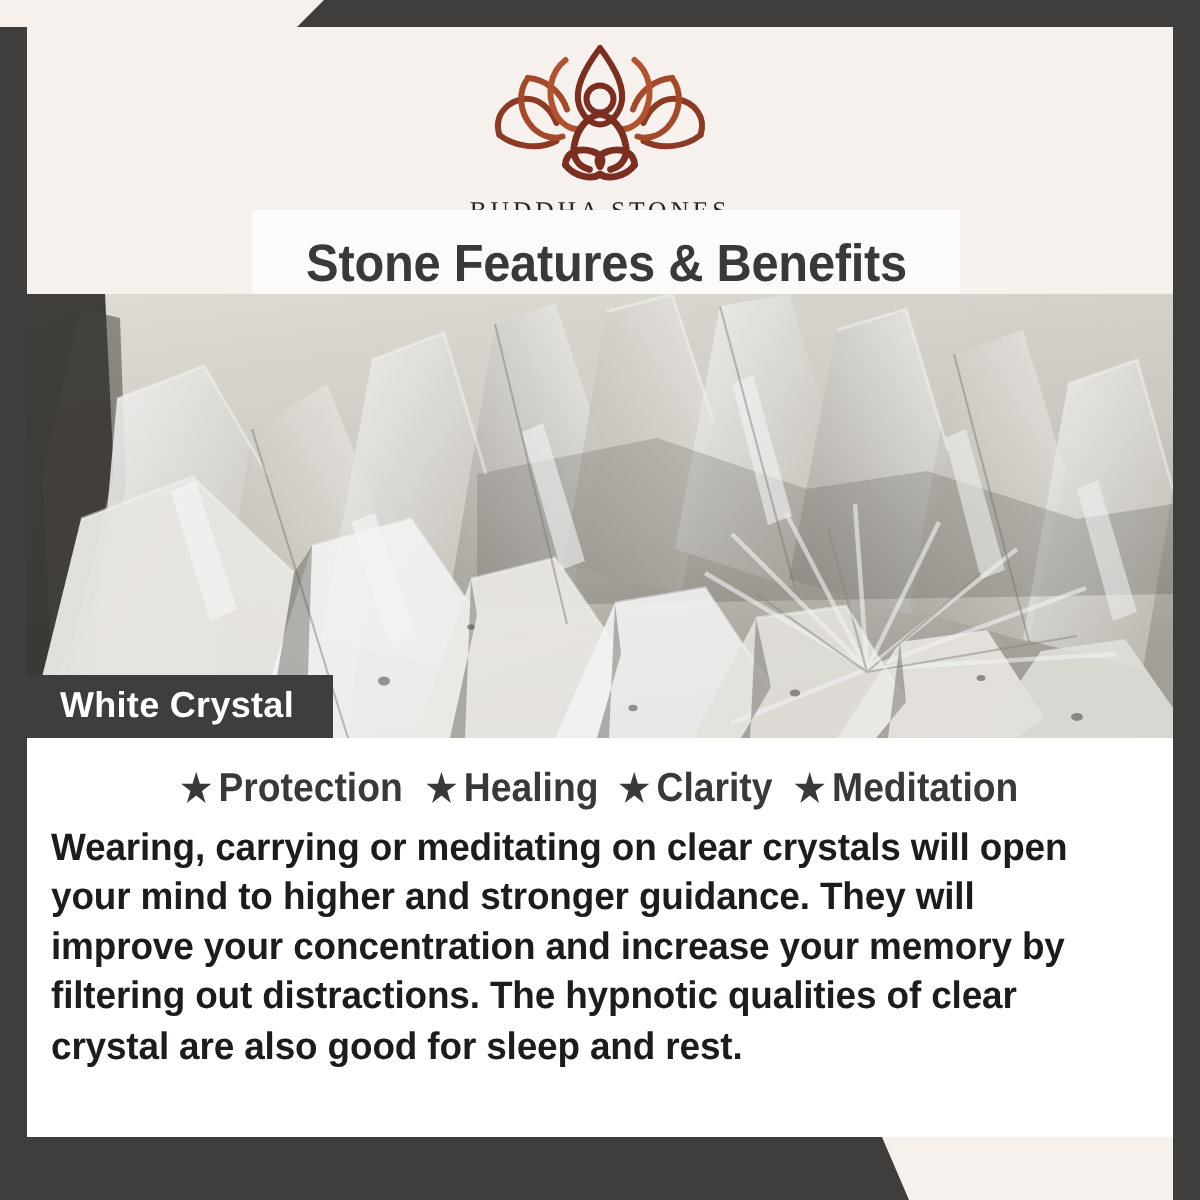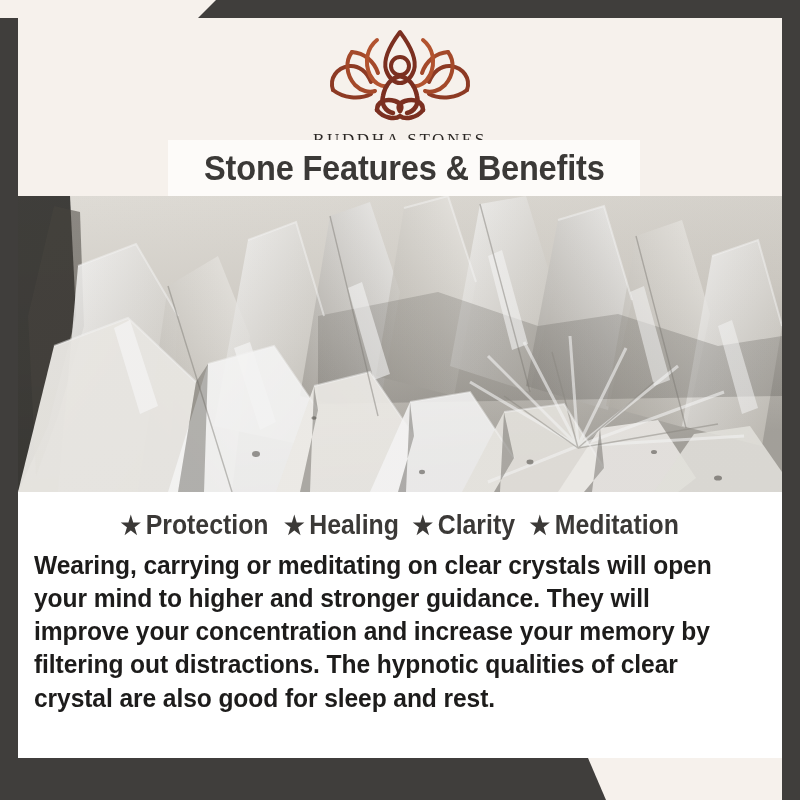--- a/index.html
+++ b/index.html
@@ -80,21 +80,21 @@
 
   
   .title-banner {
     position: absolute;
     top: 140px;
     left: 168px;
     width: 472px;
     height: 56px;
     background: #fdfbf9;
     display: flex;
-    align-items: center;
+    align-items: flex-end;
     justify-content: center;
     z-index: 4;
   }
   .title-text {
     font-family: "Liberation Sans Narrow", "Liberation Sans", sans-serif;
     font-size: 35px;
     font-weight: 700;
     color: #3b3937;
     letter-spacing: -0.2px;
     transform: scaleX(0.93);
@@ -346,20 +346,23 @@
         <polygon points="300,214 296,190 292,296 282,296"></polygon>
         <polygon points="396,240 392,206 388,296 380,296"></polygon>
         <polygon points="496,262 486,216 482,296 476,296"></polygon>
         <polygon points="586,272 582,232 574,296 566,296"></polygon>
       </g>
 
       <rect width="764" height="296" fill="url(#drk)" opacity="0.10"></rect>
     </svg>
   </div>
 
+  <div class="name-tag">
+    <span class="name-tag-text">White Crystal</span>
+  </div>
 
   <div class="content">
 
     <ul class="benefits">
       <li class="benefit">
         <span class="star">★</span>
         <span>Protection</span>
       </li>
       <li class="benefit">
         <span class="star">★</span>

